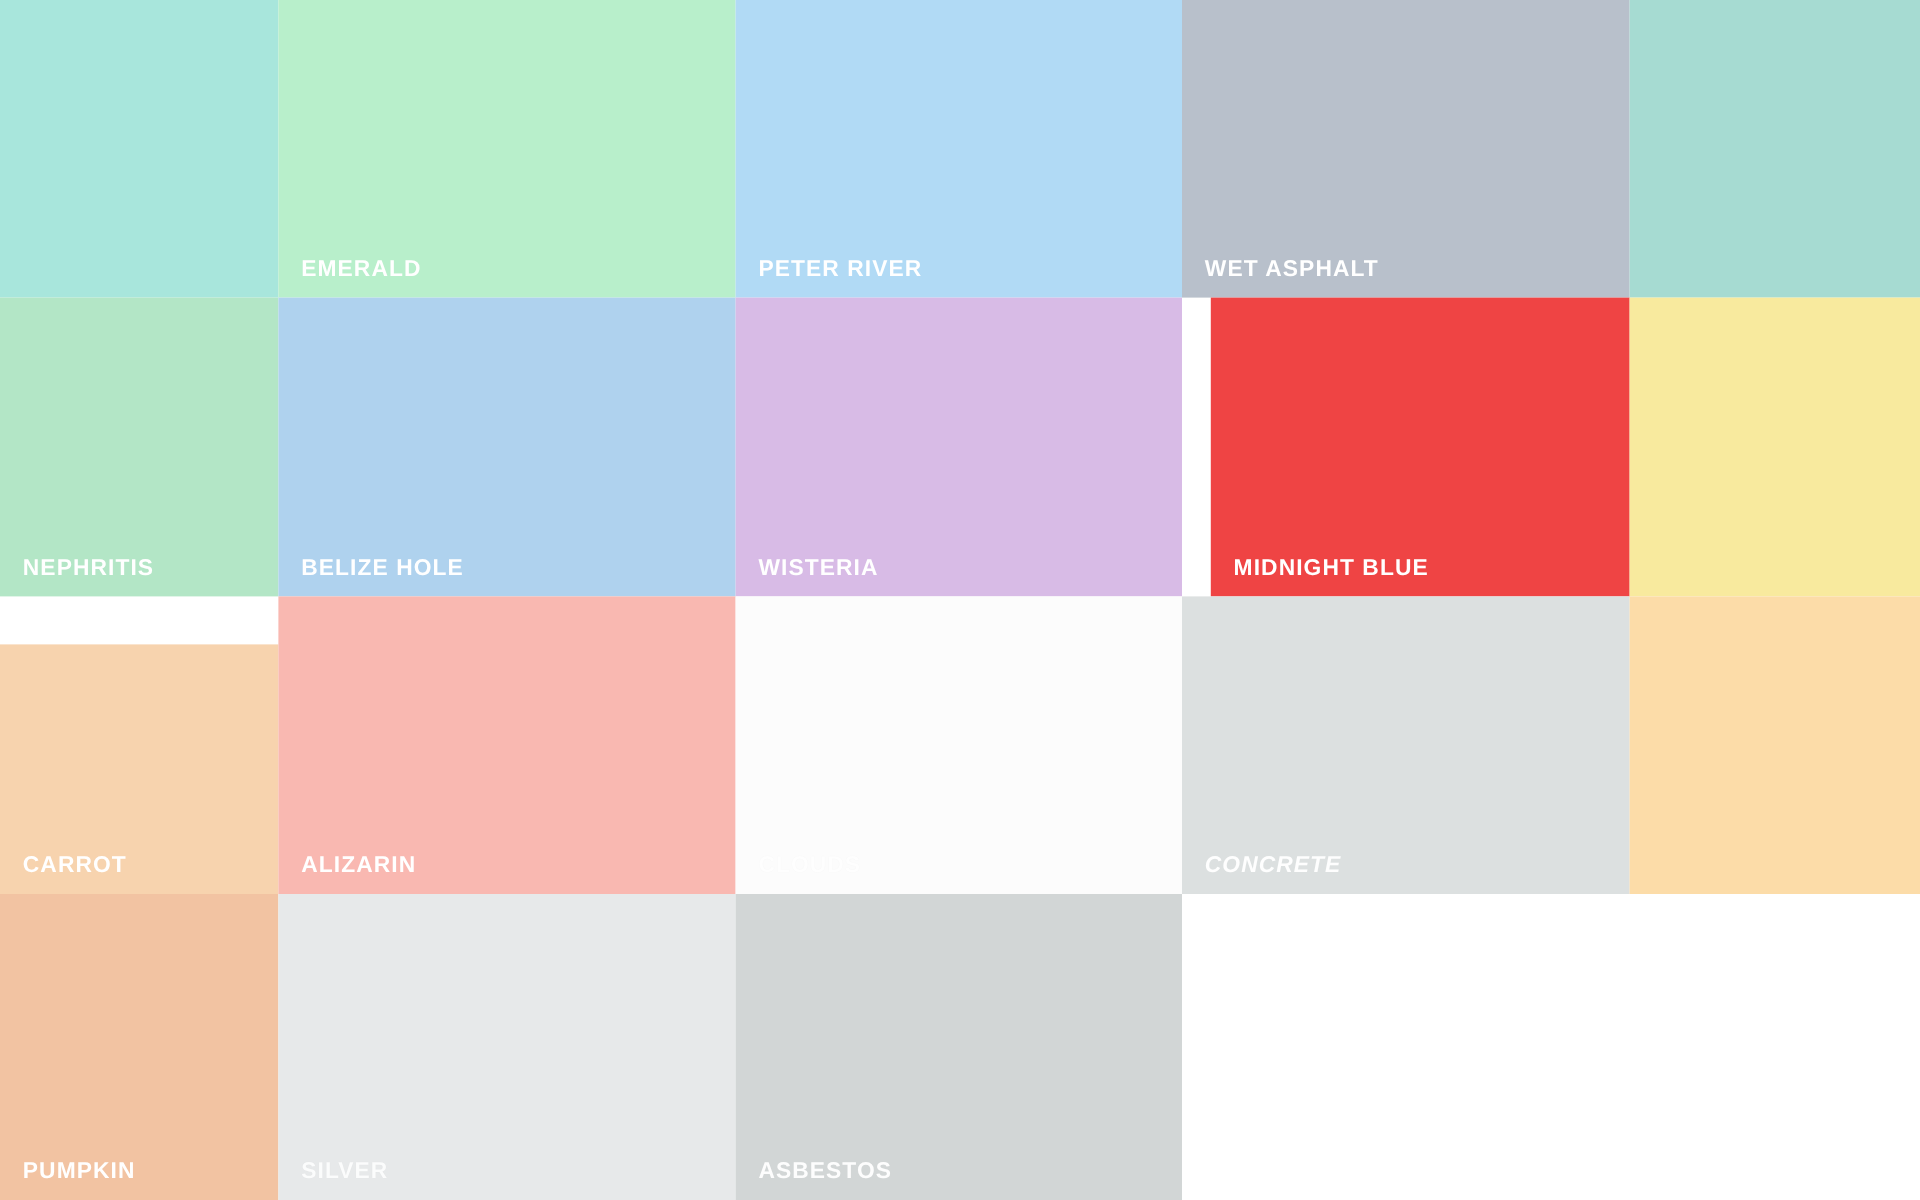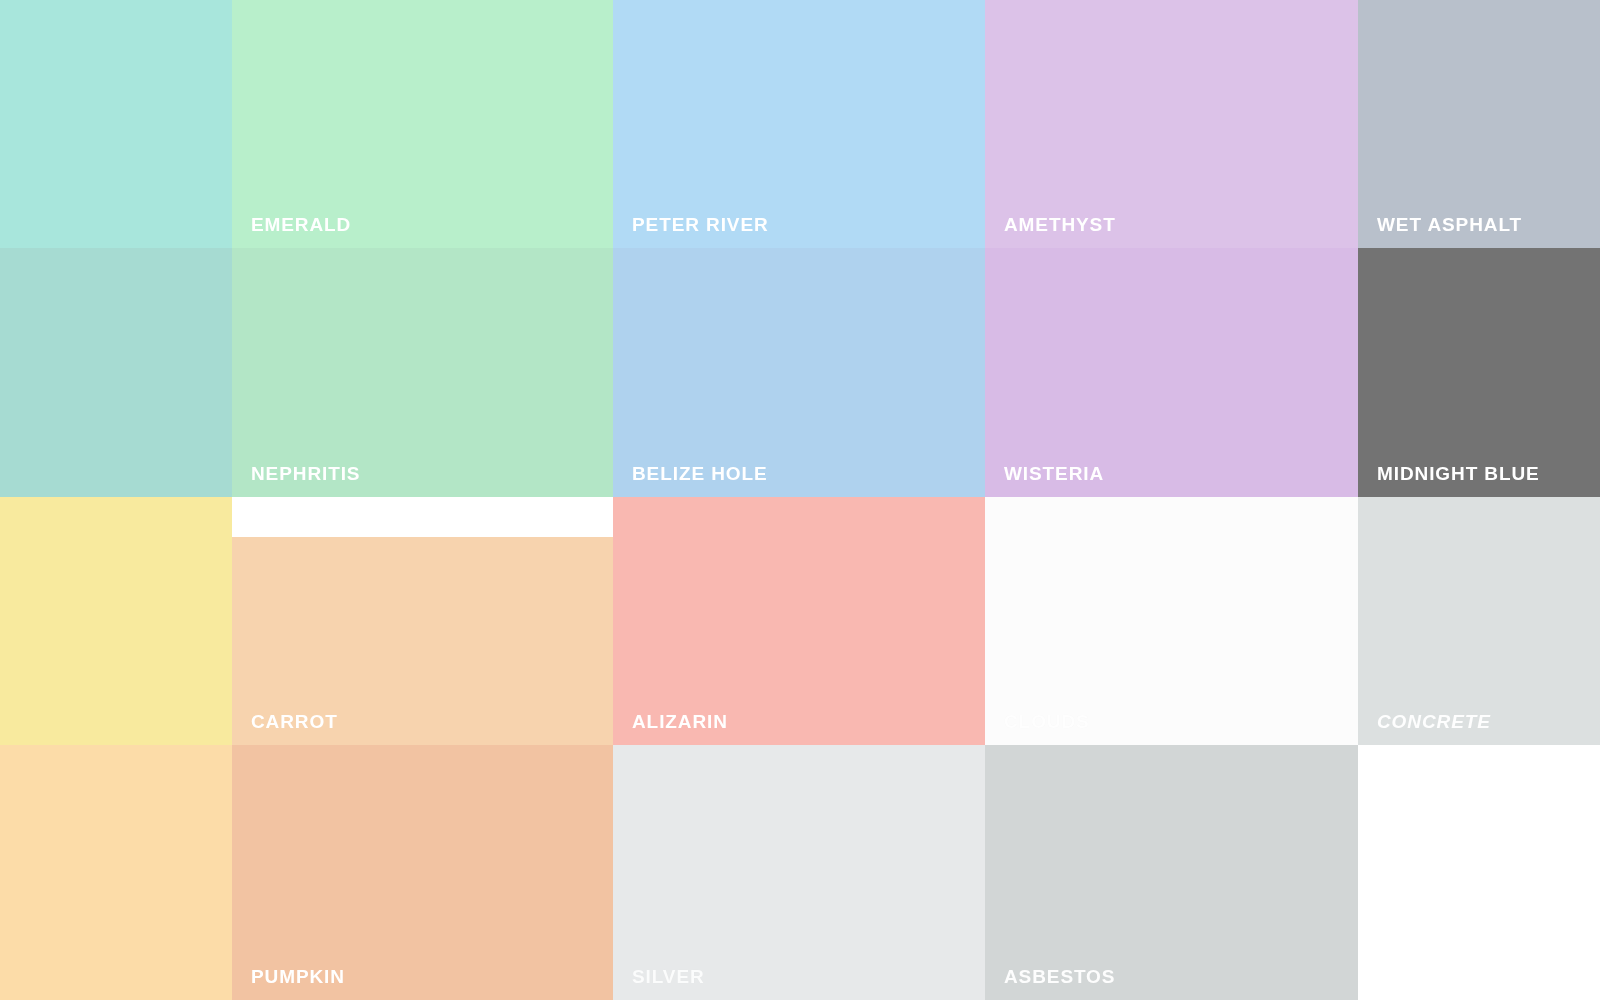--- a/index.html
+++ b/index.html
@@ -58,37 +58,34 @@
 <body>
 
 <div id="palette-grid">
     <div class="swatch col-cropped" style="background: rgb(168, 230, 220);"></div>
     <div class="swatch" style="background: rgb(184, 239, 203);">
       <span class="swatch-label">EMERALD</span>
     </div>
     <div class="swatch" style="background: rgb(177, 218, 245);">
       <span class="swatch-label">PETER RIVER</span>
     </div>
-    <div class="swatch" style="background: rgb(220, 194, 232);">
-      <span class="swatch-label">AMETHYST</span>
-    </div>
     <div class="swatch" style="background: rgb(184, 192, 203);">
       <span class="swatch-label">WET ASPHALT</span>
     </div>
     <div class="swatch col-cropped" style="background: rgb(166, 219, 210);"></div>
     <div class="swatch" style="background: rgb(179, 230, 198);">
       <span class="swatch-label">NEPHRITIS</span>
     </div>
     <div class="swatch" style="background: rgb(175, 210, 238);">
       <span class="swatch-label">BELIZE HOLE</span>
     </div>
     <div class="swatch" style="background: rgb(216, 187, 230);">
       <span class="swatch-label">WISTERIA</span>
     </div>
-    <div class="swatch" style="background: #737373;">
+    <div class="swatch" style="background: #ef4444; margin-left: 24px;">
       <span class="swatch-label">MIDNIGHT BLUE</span>
     </div>
     <div class="swatch col-cropped" style="background: rgb(248, 234, 158);"></div>
     <div class="swatch" style="background: rgb(247, 211, 174); margin-top: 40px;">
       <span class="swatch-label">CARROT</span>
     </div>
     <div class="swatch" style="background: rgb(249, 184, 177);">
       <span class="swatch-label">ALIZARIN</span>
     </div>
     <div class="swatch" style="background: rgb(252, 252, 252);">

